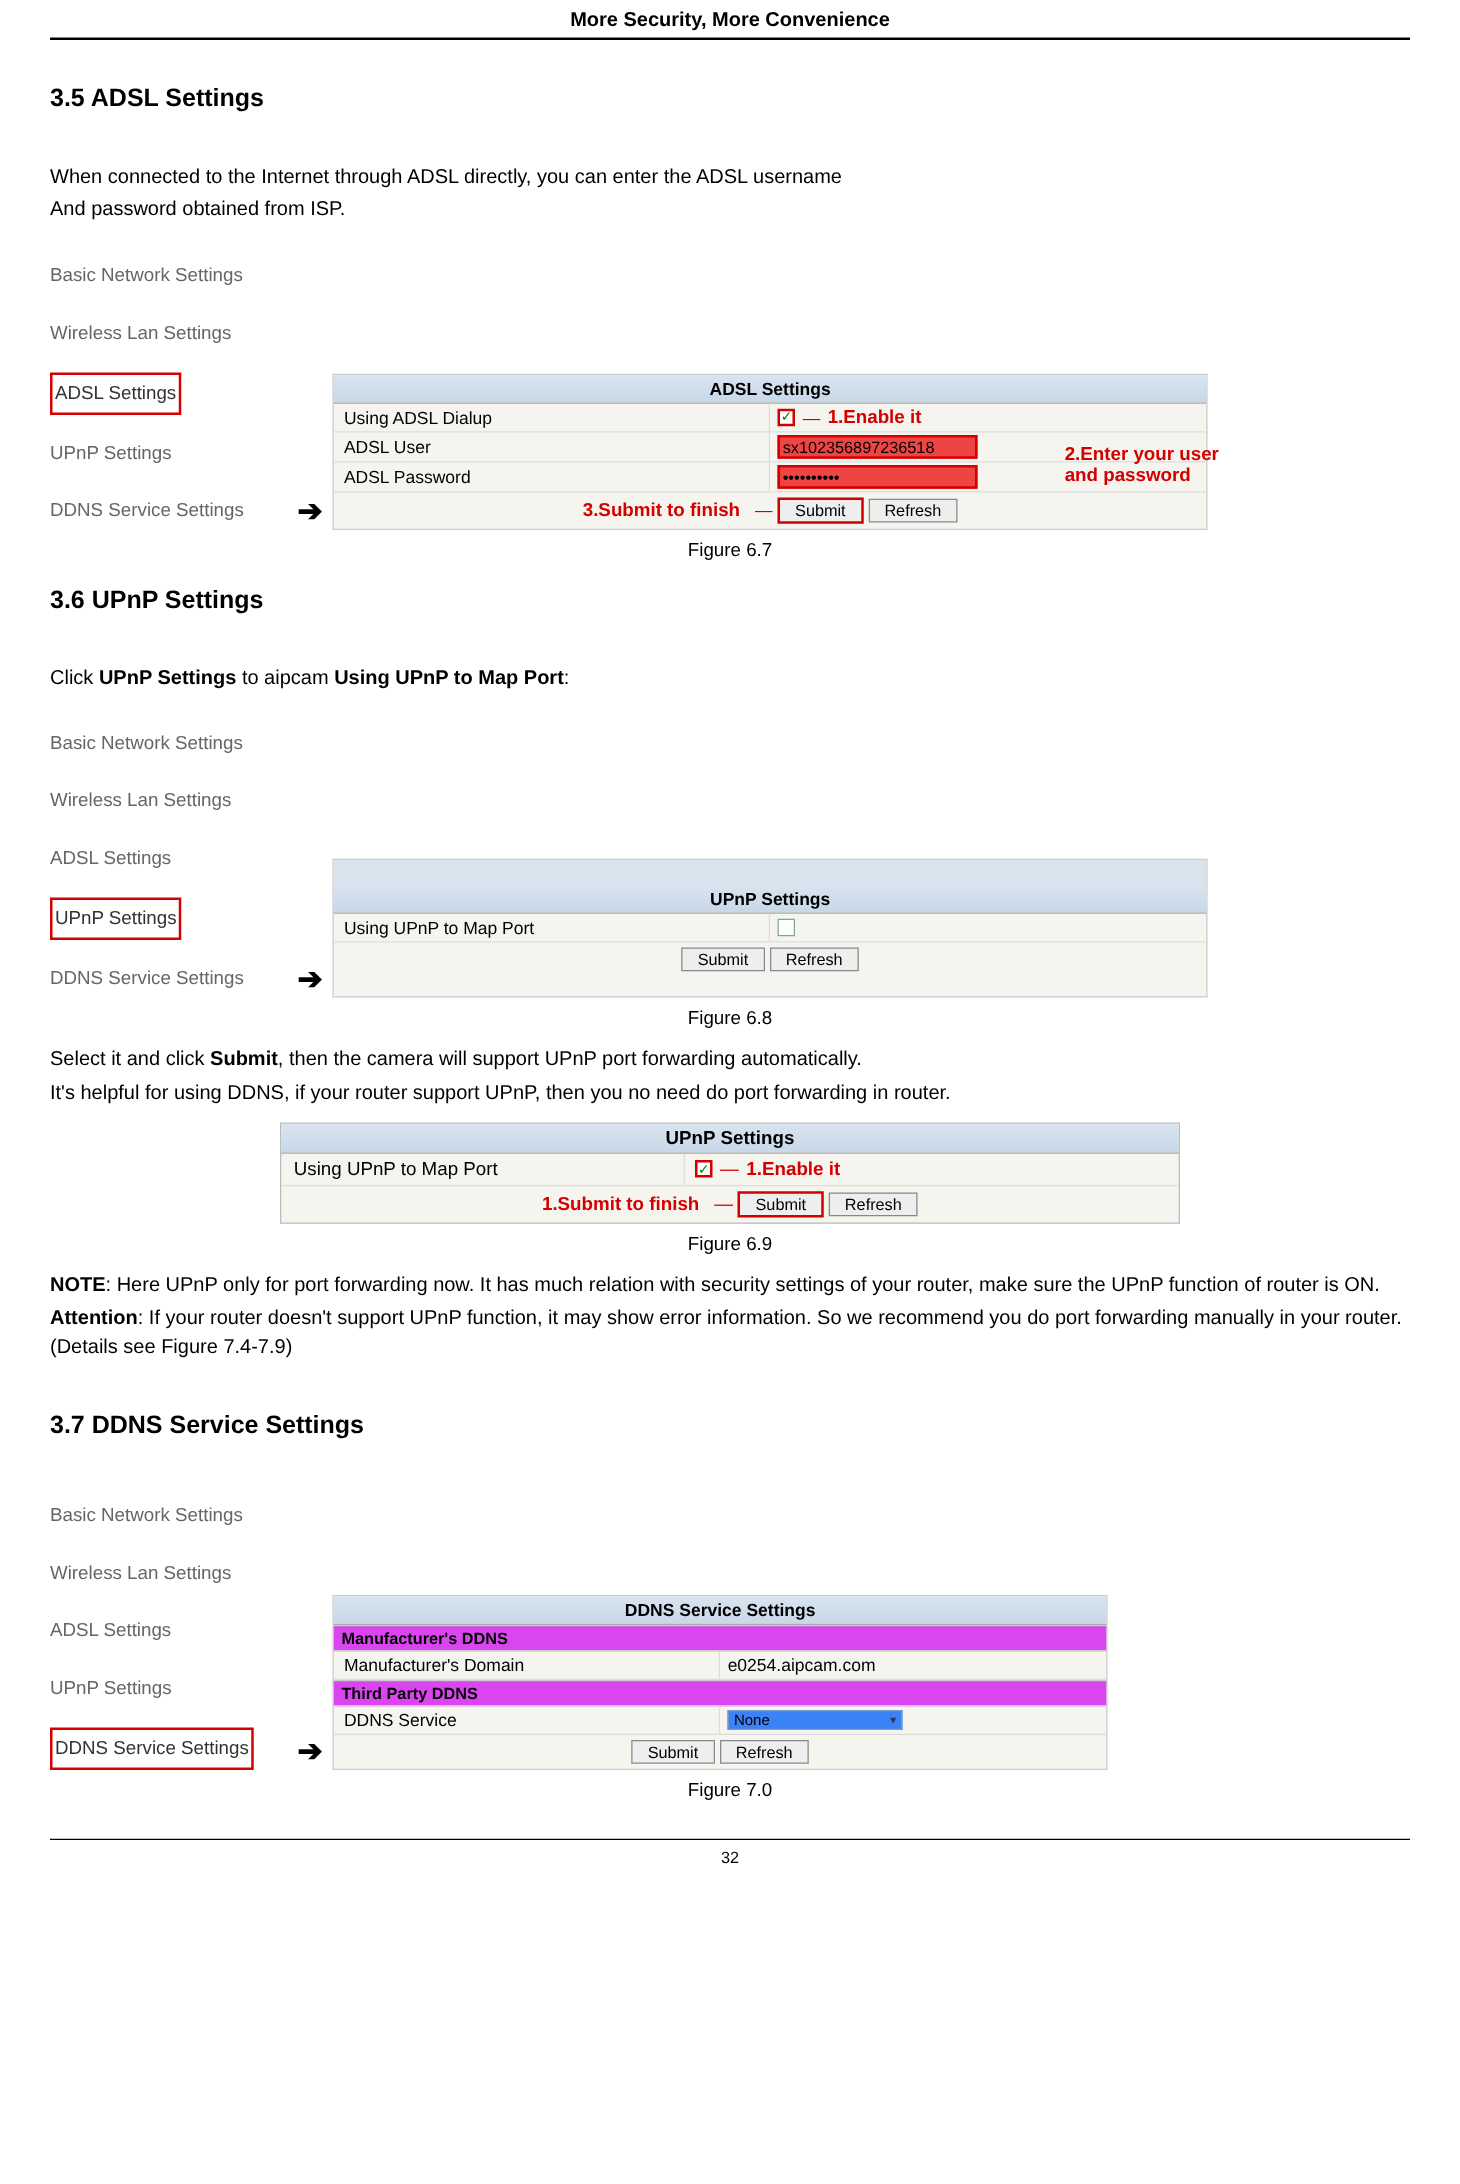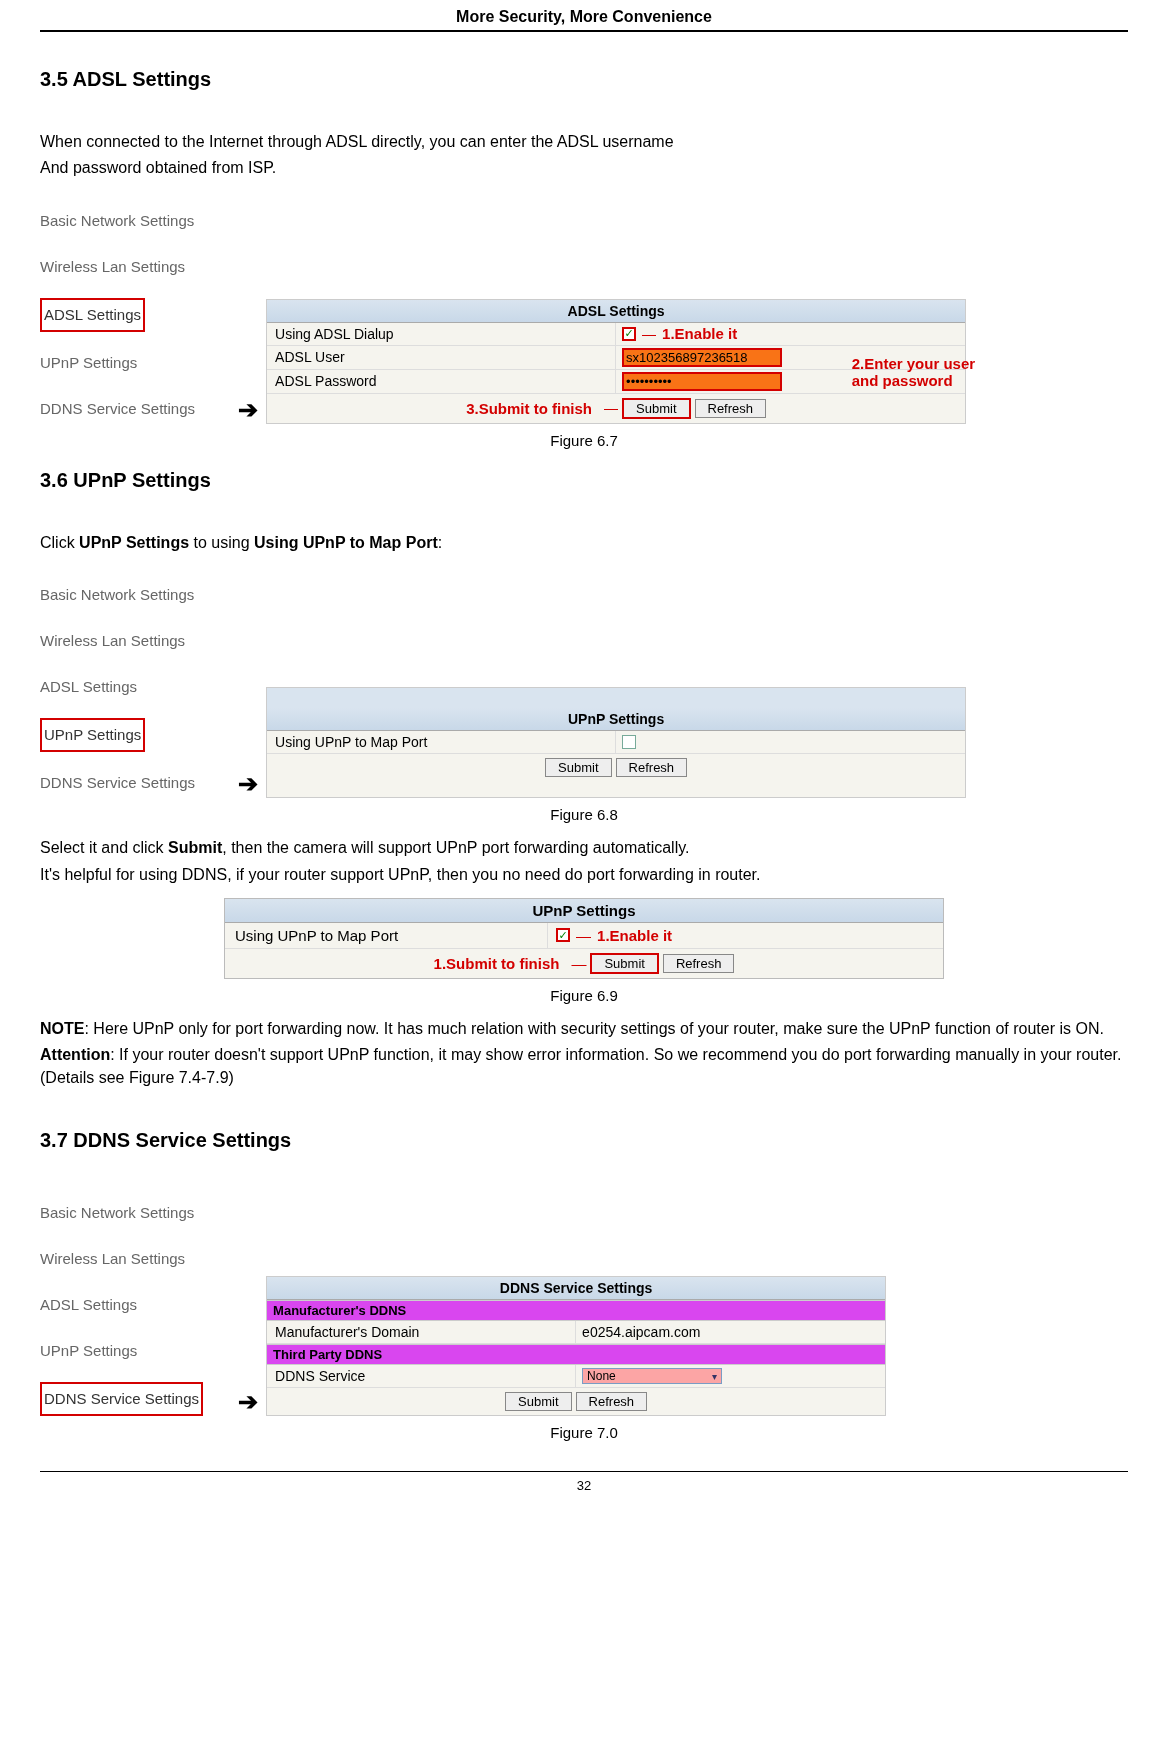--- a/index.html
+++ b/index.html
@@ -19,37 +19,37 @@
     .fig-nav .nav-item.highlighted { border: 2px solid #d30000; color: #333; padding: 0 2px; display: inline-block; }
     .arrow-right { font-size: 24px; font-weight: bold; }
     .panel { flex: 1; border: 1px solid #ccc; background: #f5f4ee; font-size: 14px; }
     
     
     .panel-header { background: linear-gradient(#d9e4ef,#c8d8e8); text-align: center; font-weight: bold; padding: 3px 0; font-size: 14px; border-bottom: 1px solid #aaa; }
     .panel-row { display: flex; border-bottom: 1px solid #ddd; }
     .panel-row .cell-label { width: 50%; padding: 3px 8px; border-right: 1px solid #ddd; }
     .panel-row .cell-input { width: 50%; padding: 2px 6px; display: flex; align-items: center; gap: 6px; }
     .checkbox-box { width: 14px; height: 14px; border: 1px solid #7a9; background: #fff; display: inline-flex; align-items: center; justify-content: center; font-size: 11px; color: green; }
-    .text-input { border: 1px solid #999; padding: 1px 4px; font-size: 13px; background: #f97316; width: 160px; }
+    .text-input { border: 1px solid #999; padding: 1px 4px; font-size: 13px; background: #ef4444; width: 160px; }
     .red-callout { color: #d30000; font-weight: bold; font-size: 15px; }
     .red-box { border: 2px solid #d30000; padding: 0 2px; }
     .panel-buttons { text-align: center; padding: 4px 0; display: flex; justify-content: center; gap: 4px; align-items: center; }
     .btn { border: 1px solid #888; background: #eee; padding: 1px 12px; font-size: 13px; cursor: pointer; }
     .btn.boxed { border: 2px solid #d30000; }
     .submit-line-prefix { color: #d30000; font-weight: bold; font-size: 15px; margin-right: 8px; }
     
     
     .panel-center { width: 720px; margin: 12px auto 4px; border: 1px solid #bbb; background: #f5f4ee; font-size: 15px; }
     .panel-center .panel-header { font-size: 15px; }
     .panel-center .cell-label { width: 45%; padding: 4px 10px; border-right: 1px solid #ddd; }
     .panel-center .cell-input { width: 55%; padding: 3px 8px; }
     
     
     .ddns-subheader { background: #d946ef; font-weight: bold; padding: 2px 6px; border-top: 1px solid #ccc; border-bottom: 1px solid #ccc; font-size: 13px; }
-    .select-input { border: 1px solid #7a9cc4; background: #fca5a5; padding: 0 4px; font-size: 12px; width: 140px; display: inline-flex; justify-content: space-between; align-items: center; }
+    .select-input { border: 1px solid #7a9cc4; background: #3b82f6; padding: 0 4px; font-size: 12px; width: 140px; display: inline-flex; justify-content: space-between; align-items: center; }
     .select-arrow { color: #336; font-size: 10px; }
     
     .annot-group { position: relative; }
     .annot-right { position: absolute; right: -10px; color: #d30000; font-weight: bold; font-size: 15px; margin-top: 27px; }
   </style>
 </head>
 <body>
 
 <div class="page-header">More Security, More Convenience</div>
 
@@ -97,21 +97,21 @@
     <div class="annot-right" style="top: 28px;">
       <div>2.Enter your user</div>
       <div>and password</div>
     </div>
   </div>
 </div>
 <div class="figure-caption">Figure 6.7</div>
 
 <h2 class="section-heading">3.6 UPnP Settings</h2>
 <p class="body-text mb">
-  <span>Click </span><b>UPnP Settings</b><span> to using </span><b>Using UPnP to Map Port</b><span>:</span>
+  <span>Click </span><b>UPnP Settings</b><span> to aipcam </span><b>Using UPnP to Map Port</b><span>:</span>
 </p>
 
 <div class="fig-container">
   <div class="fig-nav">
     <div class="nav-item">Basic Network Settings</div>
     <div class="nav-item">Wireless Lan Settings</div>
     <div class="nav-item">ADSL Settings</div>
     <div><span class="nav-item highlighted">UPnP Settings</span></div>
     <div class="nav-item">DDNS Service Settings</div>
   </div>

